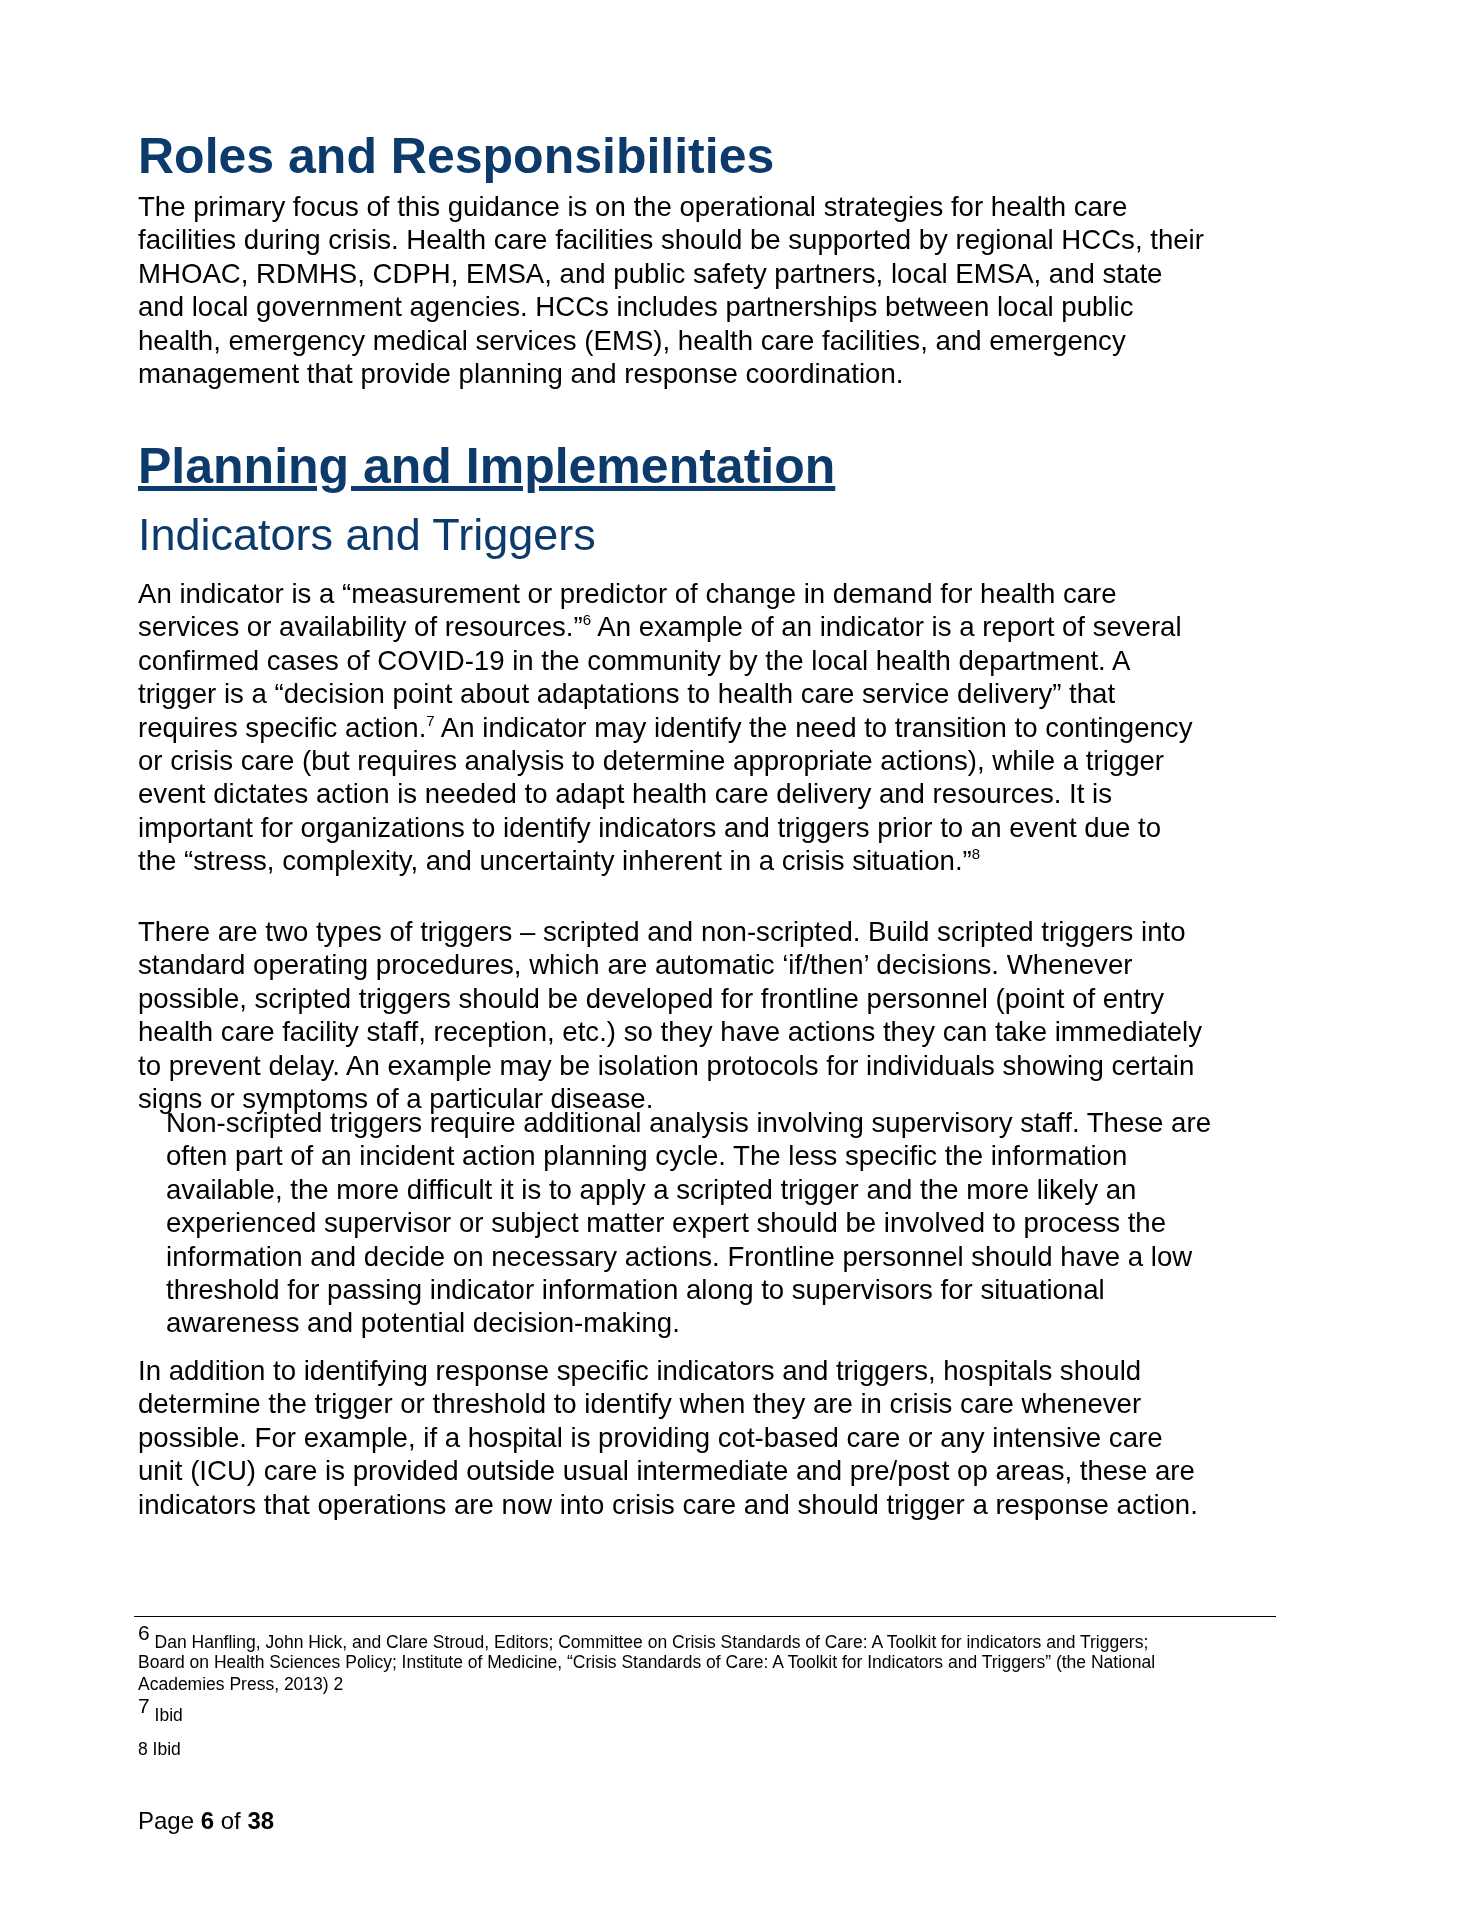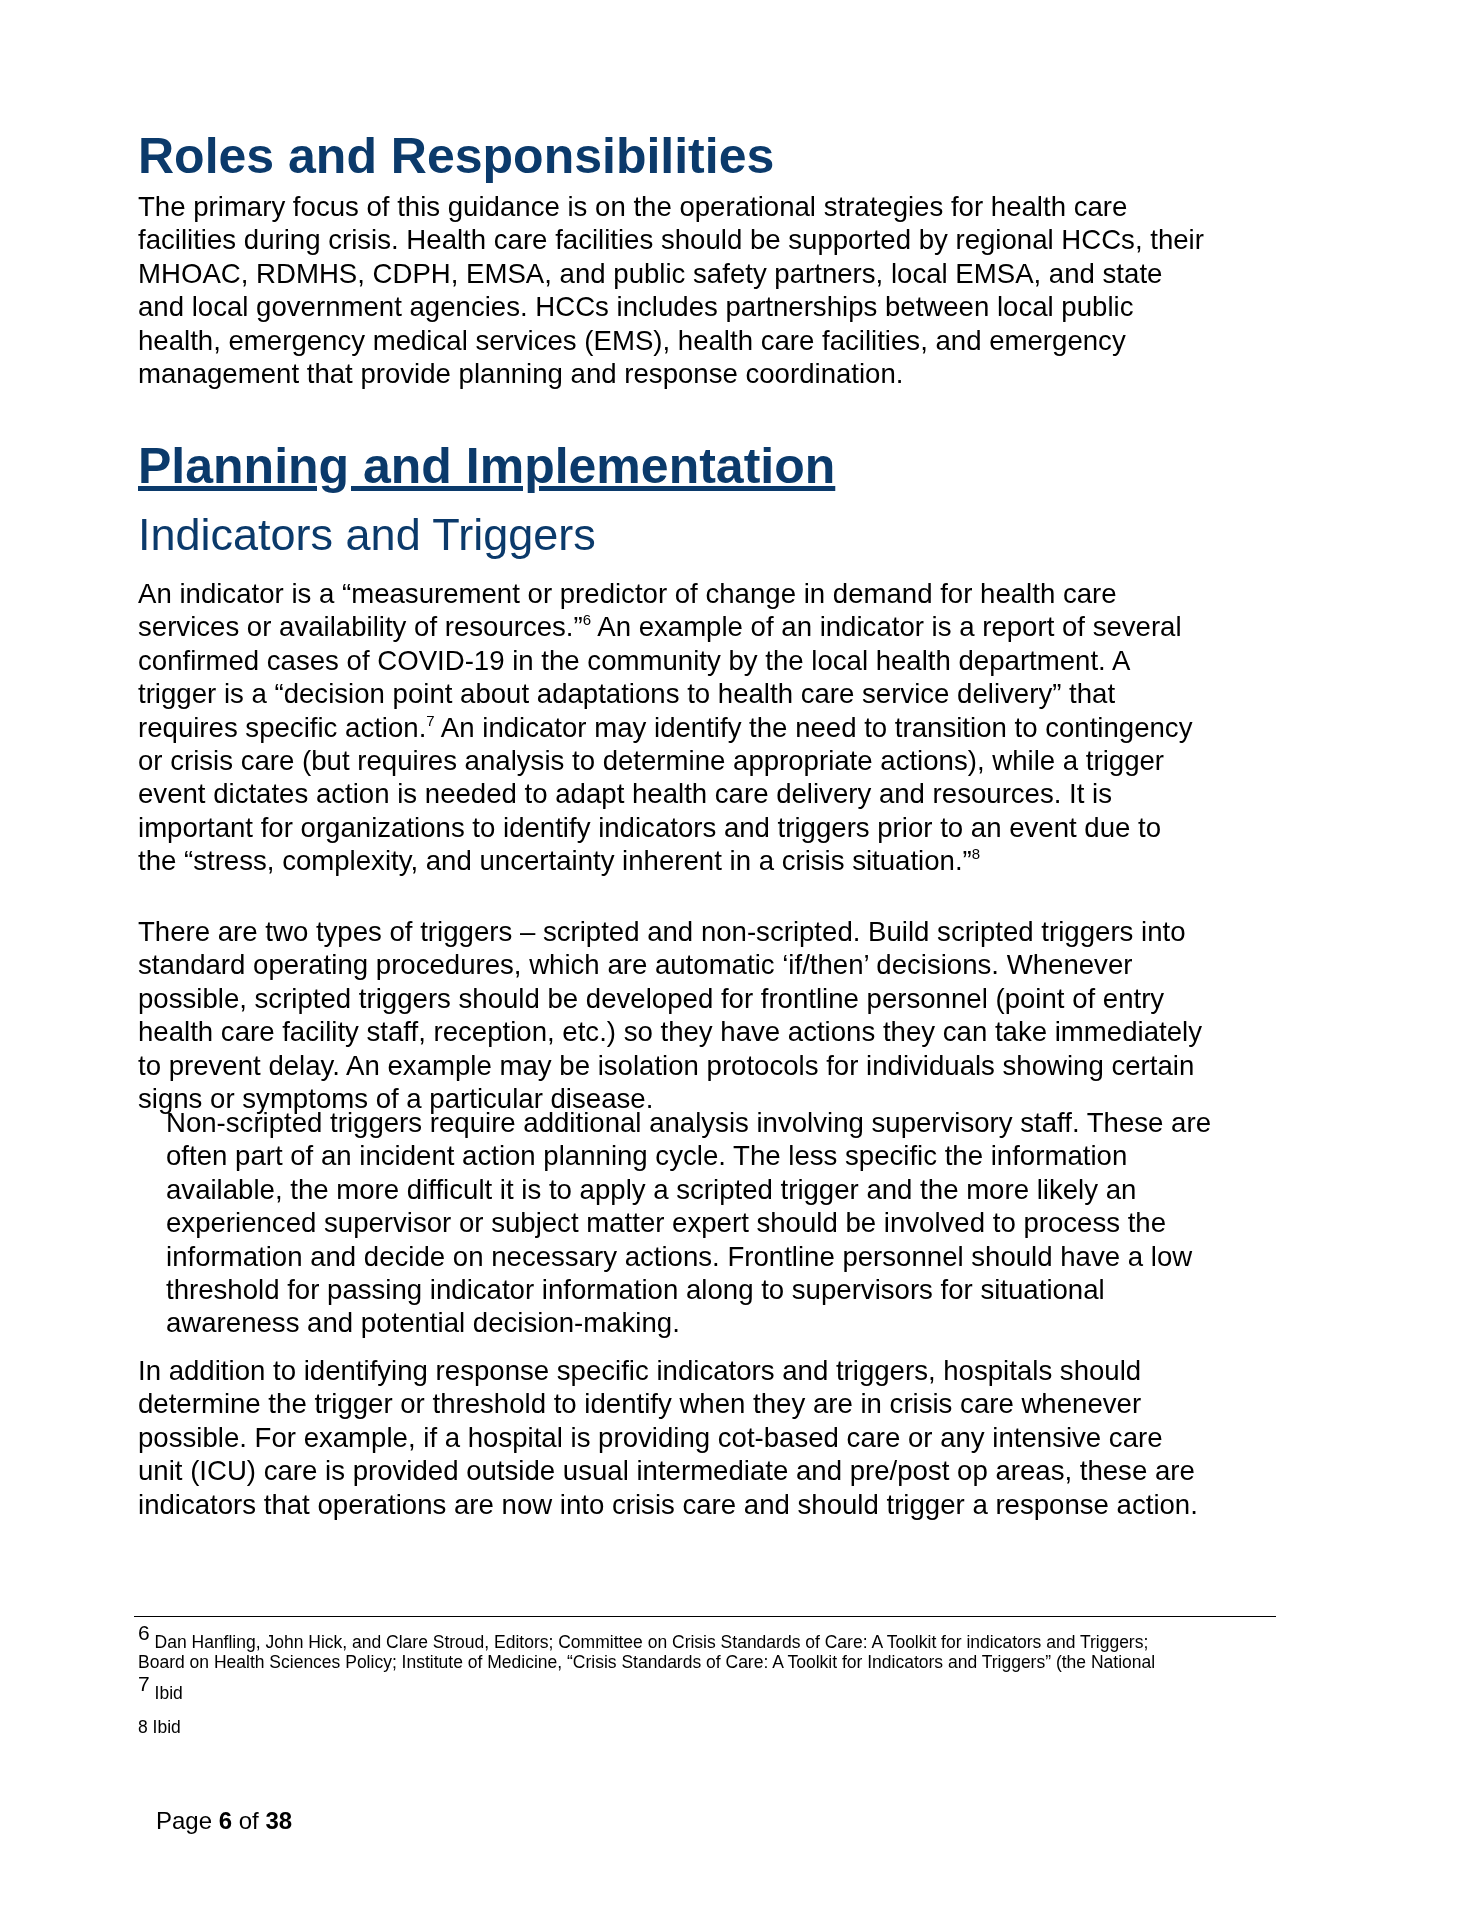--- a/index.html
+++ b/index.html
@@ -9,21 +9,21 @@
   .h1 { font-size: 50px; font-weight: bold; color: #0b3a6b; line-height: 60px; white-space: nowrap; }
   .h2 { font-size: 45px; font-weight: normal; color: #0b3a6b; line-height: 56px; white-space: nowrap; }
   .para { font-size: 27.6px; line-height: 33.4px; }
   .para .ln { display: block; white-space: nowrap; }
   sup { font-size: 15px; line-height: 0; vertical-align: 0; position: relative; top: -11px; }
   .rule { position: absolute; left: 134px; top: 1616px; width: 1142px; height: 0; border-top: 1.5px solid #000; }
   .fn { position: absolute; left: 138px; width: 1150px; font-size: 17.5px; line-height: 22px; }
   .fn .ln { display: block; white-space: nowrap; }
   .fn .num { font-size: 21px; }
   .fn .fnsub { position: relative; top: 8px; }
-  .footer { position: absolute; left: 156px; top: 1807px; font-size: 24px; line-height: 28px; white-space: nowrap; }
+  .footer { position: absolute; left: 138px; top: 1807px; font-size: 24px; line-height: 28px; white-space: nowrap; }
   .footer b { font-weight: bold; }
 </style>
 </head>
 <body>
 
 <div class="blk h1" style="top:126px;">Roles and Responsibilities</div>
 <div class="blk para" style="top:190px;">
   <span class="ln">The primary focus of this guidance is on the operational strategies for health care</span>
   <span class="ln">facilities during crisis. Health care facilities should be supported by regional HCCs, their</span>
   <span class="ln">MHOAC, RDMHS, CDPH, EMSA, and public safety partners, local EMSA, and state</span>
@@ -73,17 +73,18 @@
   <span class="ln">possible. For example, if a hospital is providing cot-based care or any intensive care</span>
   <span class="ln">unit (ICU) care is provided outside usual intermediate and pre/post op areas, these are</span>
   <span class="ln">indicators that operations are now into crisis care and should trigger a response action.</span>
 </div>
 
 <div class="rule"></div>
 
 <div class="fn" style="top:1622px;">
   <span class="ln"><span class="num">6</span><span class="fnsub"> Dan Hanfling, John Hick, and Clare Stroud, Editors; Committee on Crisis Standards of Care: A Toolkit for indicators and Triggers;</span></span>
   <span class="ln" style="margin-top:6px;">Board on Health Sciences Policy; Institute of Medicine, “Crisis Standards of Care: A Toolkit for Indicators and Triggers” (the National</span>
+  <span class="ln">Academies Press, 2013) 2</span>
   <span class="ln"><span class="num">7</span><span class="fnsub"> Ibid</span></span>
   <span class="ln" style="margin-top:20px;">8 Ibid</span>
 </div>
 
 <div class="footer"><span>Page </span><b>6</b><span> of </span><b>38</b></div>
 
 </body></html>

